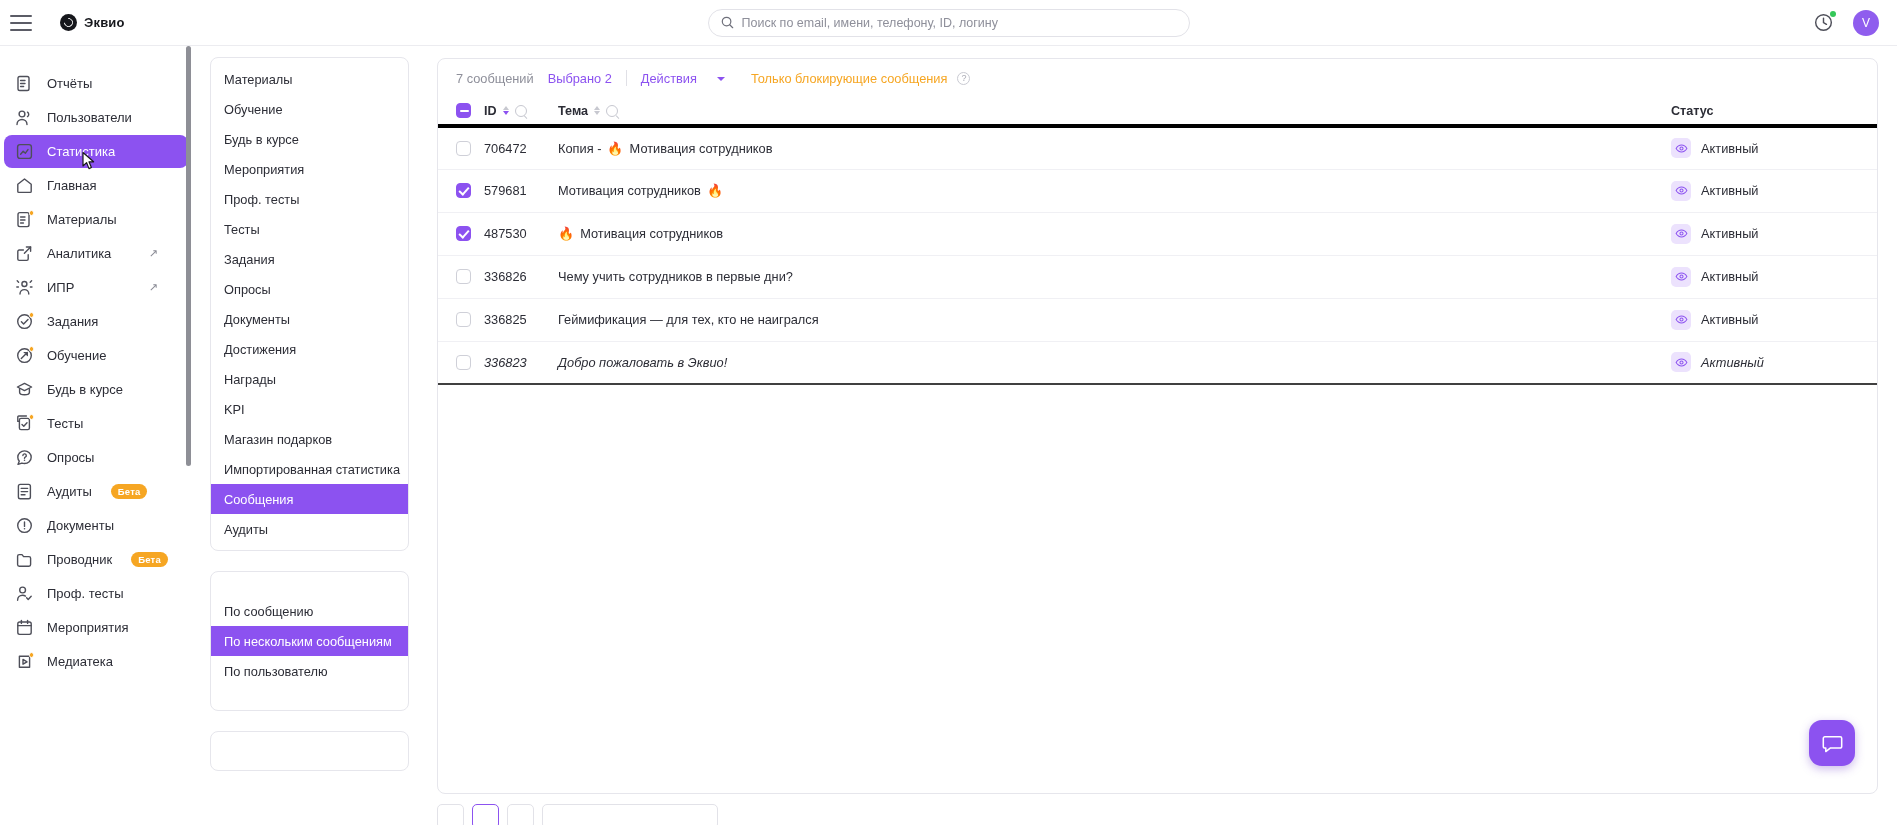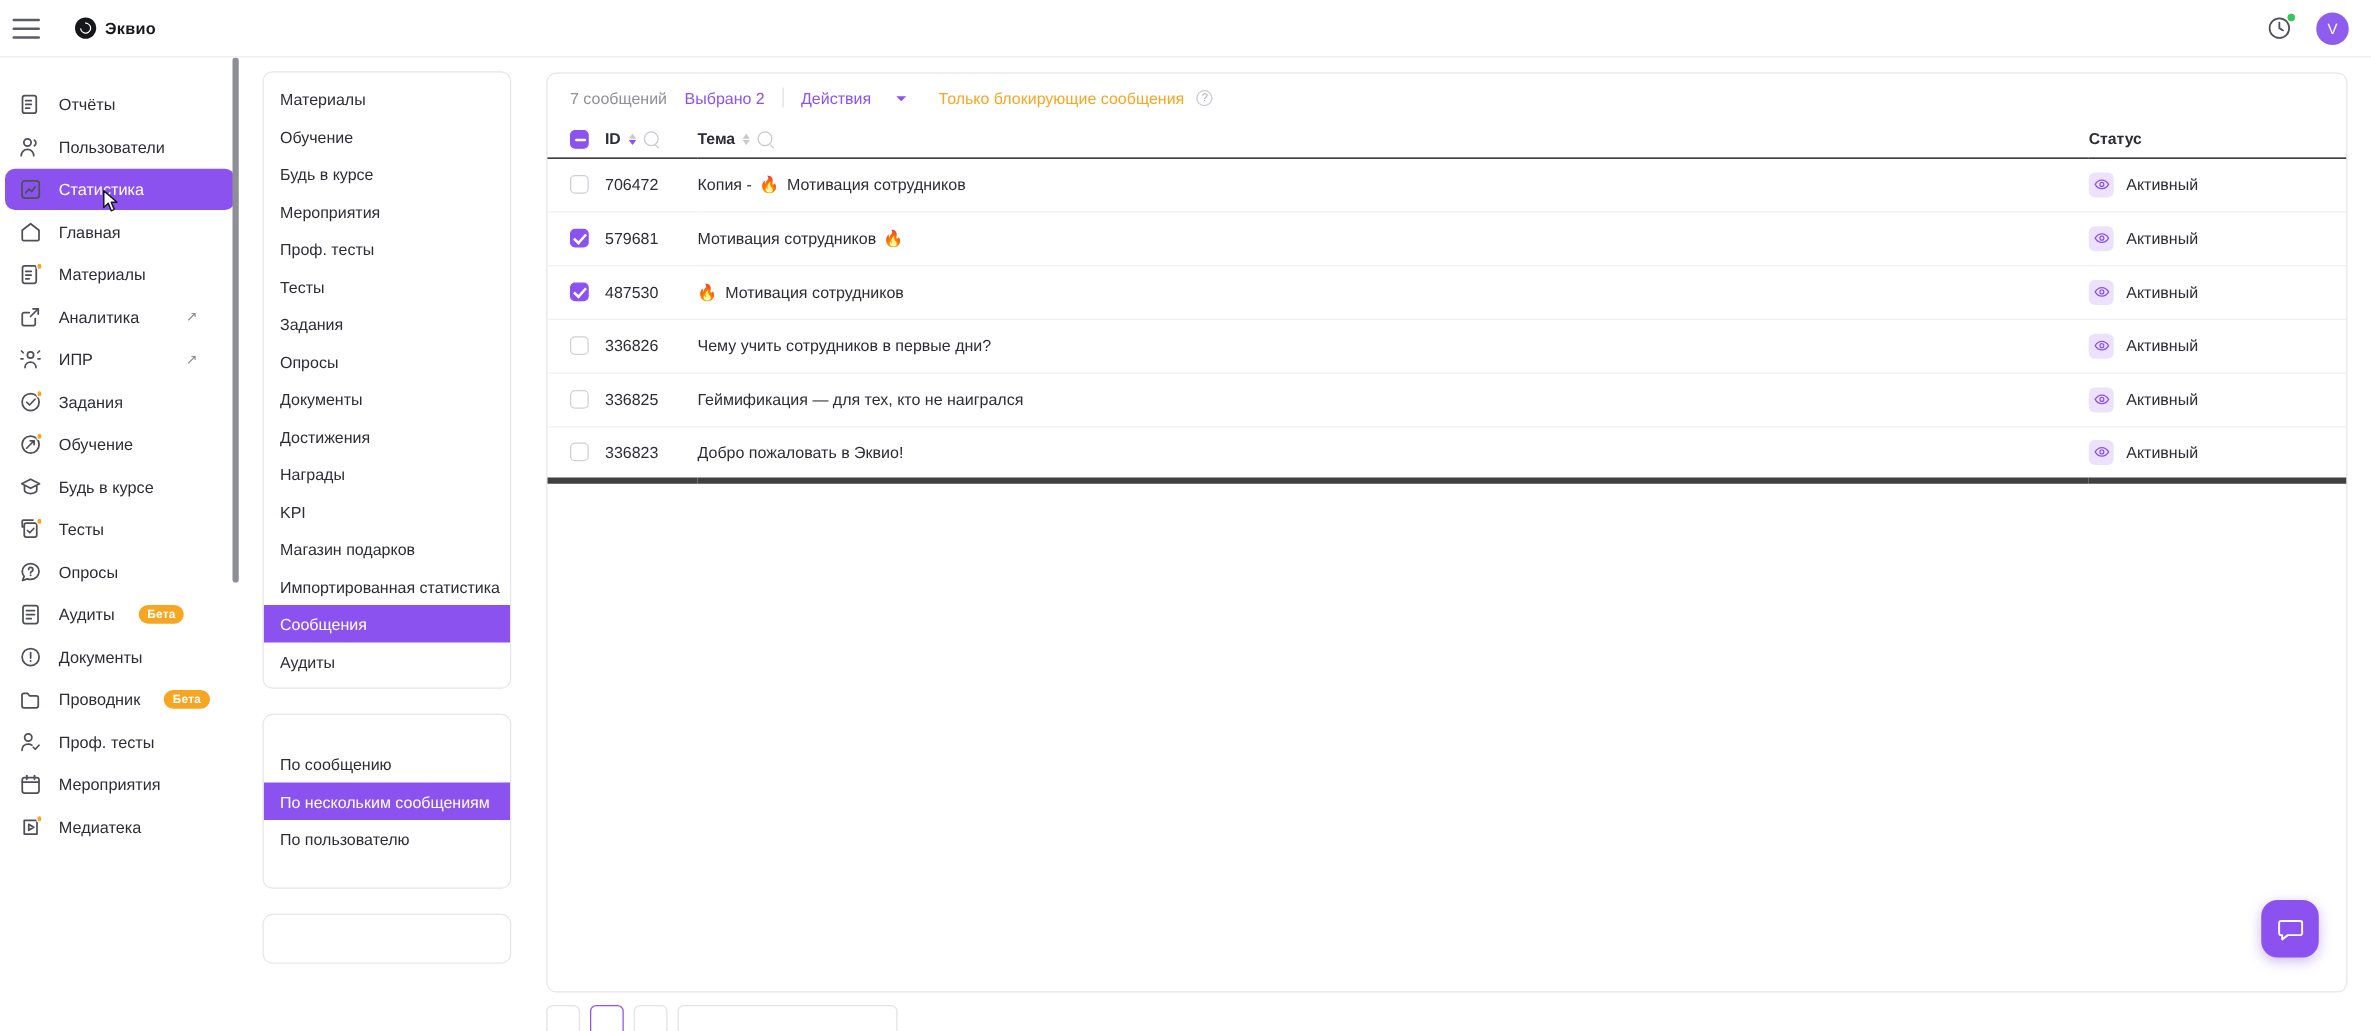--- a/index.html
+++ b/index.html
@@ -98,38 +98,38 @@
   .caret { width:0;height:0;border-left:4px solid transparent;border-right:4px solid transparent;border-top:4.5px solid #8c52f0; margin-top:2px;}
   .tb-blocking { color:#f6a623; margin-left:12px; cursor:pointer; }
   .help-circle {
     width:13px;height:13px;border-radius:50%;border:1.3px solid #c9cad2;color:#a9aab4;
     font-size:9px; display:flex;align-items:center;justify-content:center; cursor:pointer; margin-left:-4px;
   }
 
   table { width:100%; border-collapse:collapse; table-layout:fixed; }
   thead th {
     height:29px; font-size:12.6px; font-weight:700; color:#2c2d36; text-align:left;
-    border-bottom:1px solid #000000; vertical-align:middle;
+    border-bottom:4px solid #000000; vertical-align:middle;
   }
   .col-chk { width:46px; padding-left:18px; }
   .col-id  { width:74px; }
   .col-theme { }
   .col-status { width:206px;margin-top:24px; }
   .th-inner { display:flex; align-items:center; gap:6px; }
   .sort-ic { display:flex; flex-direction:column; gap:1px; cursor:pointer; }
   .sort-ic i { display:block; width:0;height:0;border-left:3.5px solid transparent;border-right:3.5px solid transparent; }
   .sort-ic i.up { border-bottom:4px solid #c7c8d0; }
   .sort-ic i.dn { border-top:4px solid #c7c8d0; }
   .sort-ic.act i.dn { border-top-color:#8c52f0; }
   .mag { width:12px;height:12px;border:1.4px solid #c7c8d0;border-radius:50%;position:relative; cursor:pointer;}
   .mag:after{content:"";position:absolute;width:1.4px;height:4px;background:#c7c8d0;right:-1px;bottom:-3px;transform:rotate(-45deg);}
 
   tbody td { height:43px; font-size:12.8px; color:#2c2d36; border-bottom:1px solid #f0f0f4; vertical-align:middle; }
   tbody td.col-chk { padding-left:18px; }
-  tbody tr:last-child td { border-bottom:5px solid #404040; }
+  tbody tr:last-child td { border-bottom:2px solid #404040;font-style:italic; }
 
   .chk { width:15px;height:15px;border:1.5px solid #cfd0d8;border-radius:4px;background:#fff;cursor:pointer;display:block;}
   .chk.checked { background:#8c52f0; border-color:#8c52f0; position:relative; }
   .chk.checked:after{ content:""; position:absolute; left:4.3px; top:1.3px; width:4px;height:8px;
     border:solid #fff; border-width:0 2px 2px 0; transform:rotate(42deg); }
   .chk.indet { background:#8c52f0; border-color:#8c52f0; position:relative; }
   .chk.indet:after{ content:""; position:absolute; left:3px; top:6px; width:9px;height:2px; background:#fff; border-radius:1px;}
 
   .status-cell { display:flex; align-items:center; gap:10px; }
   .eye-badge {
@@ -163,20 +163,27 @@
     <div class="hamburger">
       <span></span>
         <span></span>
         <span></span>
     </div>
     <div class="brand">
       <span class="brand-mark"></span>
       <span class="brand-name">Эквио</span>
     </div>
 
+    <div class="searchwrap">
+      <svg width="13" height="13" viewBox="0 0 14 14">
+        <circle cx="6" cy="6" r="4.6" fill="none" stroke="#6f707b" stroke-width="1.3"></circle>
+        <line x1="9.4" y1="9.4" x2="12.6" y2="12.6" stroke="#6f707b" stroke-width="1.3" stroke-linecap="round"></line>
+      </svg>
+      <input type="text" value="" placeholder="Поиск по email, имени, телефону, ID, логину" style="">
+    </div>
 
     <div class="topright">
       <div class="hist-icon">
         <svg width="21" height="21" viewBox="0 0 22 22">
           <circle cx="11" cy="11" r="8.2" fill="none" stroke="#4e4f59" stroke-width="1.5"></circle>
           <path d="M11 6.4V11l3.1 1.9" fill="none" stroke="#4e4f59" stroke-width="1.5" stroke-linecap="round"></path>
         </svg>
         <span class="hist-dot"></span>
       </div>
       <div class="avatar">V</div>

